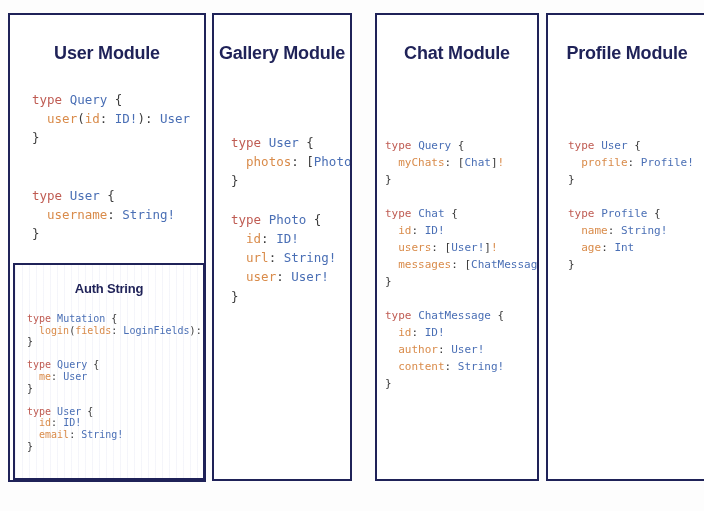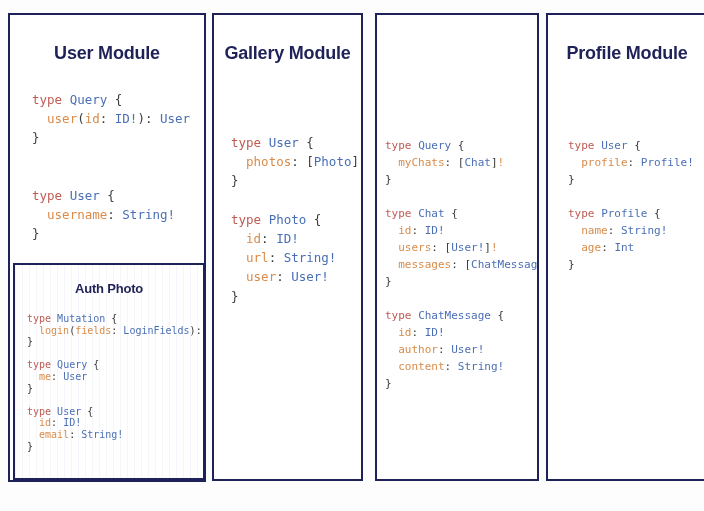--- a/index.html
+++ b/index.html
@@ -71,33 +71,34 @@
 <body>
 
 <div id="board">
 
   <div class="panel" id="panel-user" style="left:8px;top:13px;width:198px;height:469px;padding-left:13px;">
     <div class="panel-inner"></div>
     <div class="panel-title t-big" style="top:28px;">User Module</div>
     <div class="code sz-lg" id="code-user" style="left:22px;top:75px;"><div><span class="kw">type </span><span class="ty">Query</span><span class="pn"> {</span></div><div><span class="fld">  user</span><span class="pn">(</span><span class="fld">id</span><span class="pn">: </span><span class="ty">ID!</span><span class="pn">)</span><span class="pn">: </span><span class="ty">User</span></div><div><span class="pn">}</span></div><div>&nbsp;</div><div>&nbsp;</div><div><span class="kw">type </span><span class="ty">User</span><span class="pn"> {</span></div><div><span class="fld">  username</span><span class="pn">: </span><span class="ty">String!</span></div><div><span class="pn">}</span></div></div>
 
     <div class="subpanel" id="panel-auth" style="left:3px;top:248px;width:192px;height:217px;">
-      <div class="panel-title t-small" style="top:16px;">Auth Photo</div>
+      <div class="panel-title t-small" style="top:16px;">Auth String</div>
       <div class="code sz-sm" id="code-auth" style="left:12px;top:48px;"><div><span class="kw">type </span><span class="ty">Mutation</span><span class="pn"> {</span></div><div><span class="fld">  login</span><span class="pn">(</span><span class="fld">fields</span><span class="pn">: </span><span class="ty">LoginFields</span><span class="pn">)</span><span class="pn">: </span><span class="ty">User</span></div><div><span class="pn">}</span></div><div>&nbsp;</div><div><span class="kw">type </span><span class="ty">Query</span><span class="pn"> {</span></div><div><span class="fld">  me</span><span class="pn">: </span><span class="ty">User</span></div><div><span class="pn">}</span></div><div>&nbsp;</div><div><span class="kw">type </span><span class="ty">User</span><span class="pn"> {</span></div><div><span class="fld">  id</span><span class="pn">: </span><span class="ty">ID!</span></div><div><span class="fld">  email</span><span class="pn">: </span><span class="ty">String!</span></div><div><span class="pn">}</span></div></div>
     </div>
   </div>
 
-  <div class="panel" id="panel-gallery" style="left:212px;top:13px;width:151px;height:468px;">
+  <div class="panel" id="panel-gallery" style="left:212px;top:13px;width:140px;height:468px;">
     <div class="panel-inner"></div>
     <div class="panel-title t-big" style="top:28px;">Gallery Module</div>
     <div class="code sz-lg" id="code-gallery" style="left:17px;top:118px;"><div><span class="kw">type </span><span class="ty">User</span><span class="pn"> {</span></div><div><span class="fld">  photos</span><span class="pn">: </span><span class="pn">[</span><span class="ty">Photo</span><span class="pn">]</span><span class="fld">!</span></div><div><span class="pn">}</span></div><div>&nbsp;</div><div><span class="kw">type </span><span class="ty">Photo</span><span class="pn"> {</span></div><div><span class="fld">  id</span><span class="pn">: </span><span class="ty">ID!</span></div><div><span class="fld">  url</span><span class="pn">: </span><span class="ty">String!</span></div><div><span class="fld">  user</span><span class="pn">: </span><span class="ty">User!</span></div><div><span class="pn">}</span></div></div>
   </div>
 
   <div class="panel" id="panel-chat" style="left:375px;top:13px;width:164px;height:468px;">
     <div class="panel-inner"></div>
+    <div class="panel-title t-big" style="top:28px;">Chat Module</div>
     <div class="code sz-md" id="code-chat" style="left:8px;top:122px;"><div><span class="kw">type </span><span class="ty">Query</span><span class="pn"> {</span></div><div><span class="fld">  myChats</span><span class="pn">: </span><span class="pn">[</span><span class="ty">Chat</span><span class="pn">]</span><span class="fld">!</span></div><div><span class="pn">}</span></div><div>&nbsp;</div><div><span class="kw">type </span><span class="ty">Chat</span><span class="pn"> {</span></div><div><span class="fld">  id</span><span class="pn">: </span><span class="ty">ID!</span></div><div><span class="fld">  users</span><span class="pn">: </span><span class="pn">[</span><span class="ty">User!</span><span class="pn">]</span><span class="fld">!</span></div><div><span class="fld">  messages</span><span class="pn">: </span><span class="pn">[</span><span class="ty">ChatMessage</span></div><div><span class="pn">}</span></div><div>&nbsp;</div><div><span class="kw">type </span><span class="ty">ChatMessage</span><span class="pn"> {</span></div><div><span class="fld">  id</span><span class="pn">: </span><span class="ty">ID!</span></div><div><span class="fld">  author</span><span class="pn">: </span><span class="ty">User!</span></div><div><span class="fld">  content</span><span class="pn">: </span><span class="ty">String!</span></div><div><span class="pn">}</span></div></div>
   </div>
 
   <div class="panel" id="panel-profile" style="left:546px;top:13px;width:162px;height:468px;text-decoration:underline;">
     <div class="panel-inner"></div>
     <div class="panel-title t-big" style="top:28px;">Profile Module</div>
     <div class="code sz-md" id="code-profile" style="left:20px;top:122px;"><div><span class="kw">type </span><span class="ty">User</span><span class="pn"> {</span></div><div><span class="fld">  profile</span><span class="pn">: </span><span class="ty">Profile!</span></div><div><span class="pn">}</span></div><div>&nbsp;</div><div><span class="kw">type </span><span class="ty">Profile</span><span class="pn"> {</span></div><div><span class="fld">  name</span><span class="pn">: </span><span class="ty">String!</span></div><div><span class="fld">  age</span><span class="pn">: </span><span class="ty">Int</span></div><div><span class="pn">}</span></div></div>
   </div>
 
 </div>

